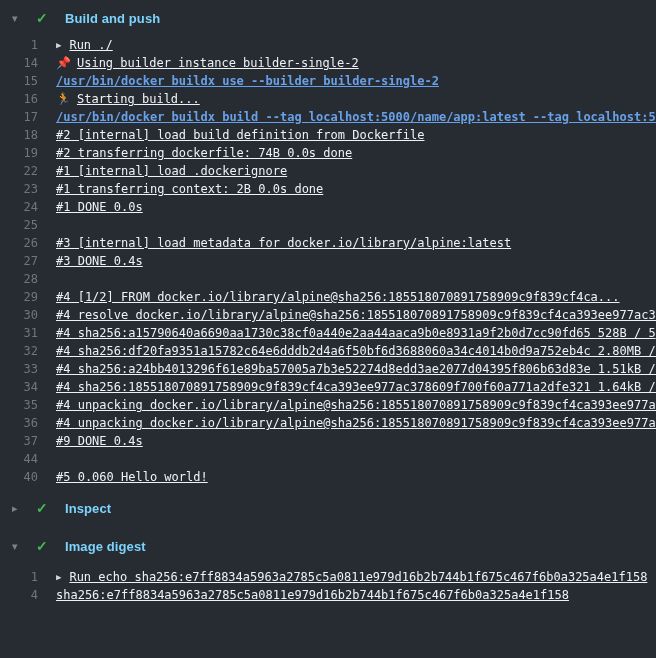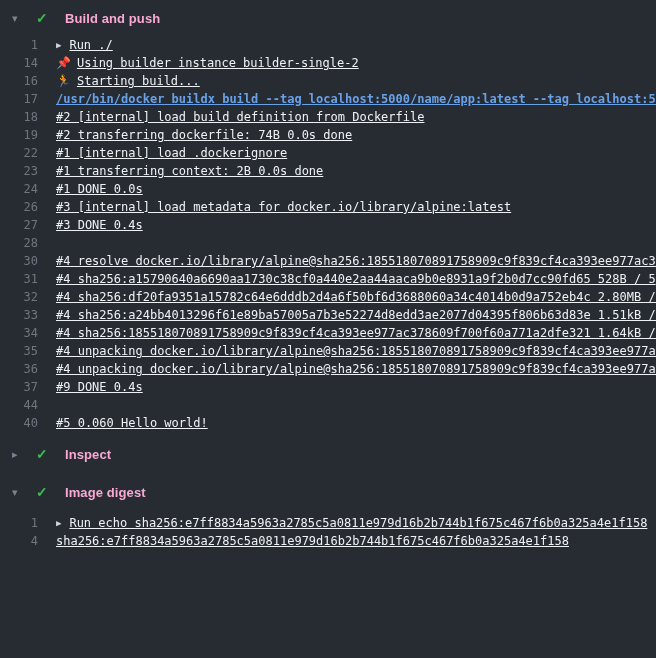--- a/index.html
+++ b/index.html
@@ -17,21 +17,21 @@
   .chevron{
     width:14px;margin-left:12px;flex:none;
     color:#768390;font-size:11px;line-height:1;text-align:left;
   }
   .check{
     width:15px;margin-left:10px;flex:none;
     color:#3fb950;font-size:14px;font-weight:700;line-height:1;
   }
   .group-title{
     margin-left:14px;
-    color:#f9a8d4;font-size:13px;font-weight:700;letter-spacing:.1px;
+    color:#7dd3fc;font-size:13px;font-weight:700;letter-spacing:.1px;
   }
   .lines{padding-bottom:0;}
   .lines.pad-top{padding-top:6px;}
   .line{
     display:flex;height:18px;line-height:18px;
     font-family:"DejaVu Sans Mono","Liberation Mono",monospace;
     font-size:12px;white-space:pre;
   }
   .num{
     width:38px;flex:none;text-align:right;
@@ -64,20 +64,24 @@
   <div class="line">
     <span class="num">1</span>
     <span class="txt"><span class="prefix run-arrow-icon">▶</span>Run ./</span>
   </div>
 
   <div class="line">
     <span class="num">14</span>
     <span class="txt"><span class="prefix pushpin-icon">📌</span>Using builder instance builder-single-2</span>
   </div>
 
+  <div class="line cmd">
+    <span class="num">15</span>
+    <span class="txt">/usr/bin/docker buildx use --builder builder-single-2</span>
+  </div>
 
   <div class="line">
     <span class="num">16</span>
     <span class="txt"><span class="prefix runner-icon">🏃</span>Starting build...</span>
   </div>
 
   <div class="line cmd">
     <span class="num">17</span>
     <span class="txt">/usr/bin/docker buildx build --tag localhost:5000/name/app:latest --tag localhost:50</span>
   </div>
@@ -102,36 +106,44 @@
   <div class="line">
     <span class="num">23</span>
     <span class="txt">#1 transferring context: 2B 0.0s done</span>
   </div>
 
   <div class="line">
     <span class="num">24</span>
     <span class="txt">#1 DONE 0.0s</span>
   </div>
 
+  <div class="line">
+    <span class="num">25</span>
+    <span class="txt"></span>
+  </div>
 
   <div class="line">
     <span class="num">26</span>
     <span class="txt">#3 [internal] load metadata for docker.io/library/alpine:latest</span>
   </div>
 
   <div class="line">
     <span class="num">27</span>
     <span class="txt">#3 DONE 0.4s</span>
   </div>
 
   <div class="line">
     <span class="num">28</span>
     <span class="txt"></span>
   </div>
 
+  <div class="line">
+    <span class="num">29</span>
+    <span class="txt">#4 [1/2] FROM docker.io/library/alpine@sha256:185518070891758909c9f839cf4ca...</span>
+  </div>
 
   <div class="line">
     <span class="num">30</span>
     <span class="txt">#4 resolve docker.io/library/alpine@sha256:185518070891758909c9f839cf4ca393ee977ac37</span>
   </div>
 
   <div class="line">
     <span class="num">31</span>
     <span class="txt">#4 sha256:a15790640a6690aa1730c38cf0a440e2aa44aaca9b0e8931a9f2b0d7cc90fd65 528B / 5</span>
   </div>

